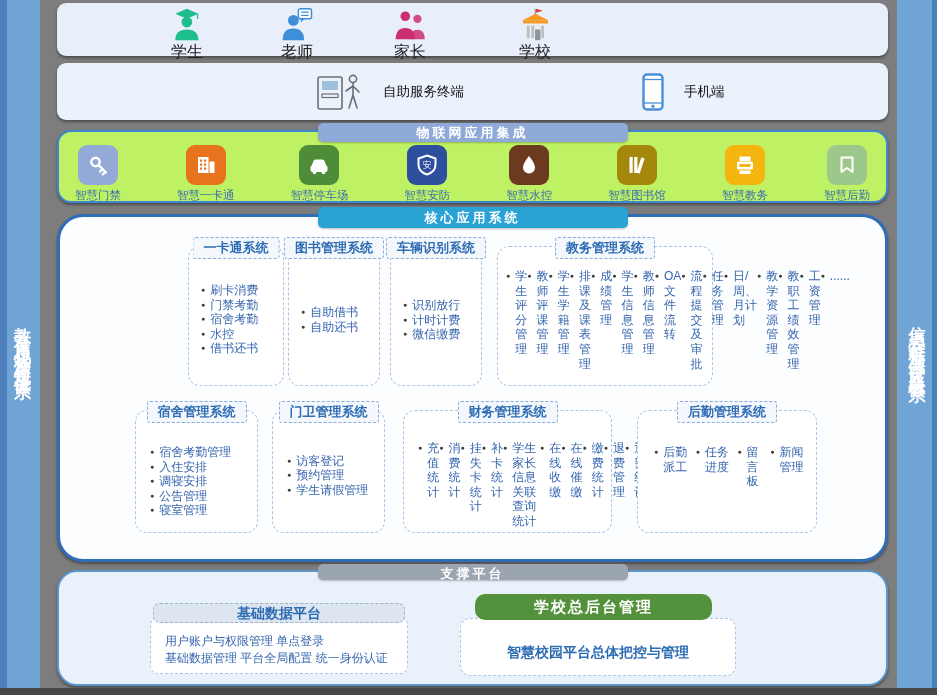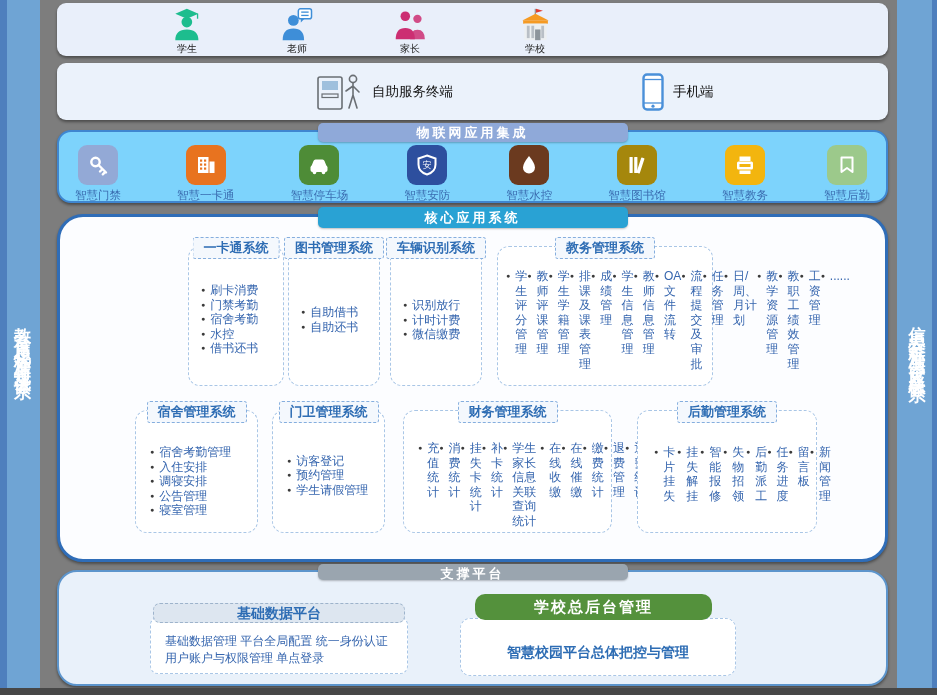--- a/index.html
+++ b/index.html
@@ -11,36 +11,36 @@
   .sidebar.right{right:0;background:linear-gradient(to left,#4e7fbd 0 5px,#6fa4d4 5px);}
   .vtext{position:absolute;inset:0;display:flex;align-items:center;justify-content:center;
     writing-mode:vertical-rl;color:#fff;font-size:17px;letter-spacing:5px;font-weight:bold;}
   .sidebar.left .vtext{padding-left:5px;}
   .bottom-strip{position:absolute;left:0;right:0;bottom:0;height:7px;background:#474747;}
   
   .panel{position:absolute;left:57px;width:831px;box-sizing:border-box;
     box-shadow:0 2px 3px rgba(0,0,0,.4);}
   .users{top:3px;height:53px;background:#e9effa;border-radius:9px;}
   .terms{top:63px;height:57px;background:#ebf2fb;border-radius:9px;}
-  .iot{top:130px;height:73px;background:#7dd3fc;border:2px solid #3f86d0;border-radius:14px;}
+  .iot{top:130px;height:73px;background:#bef264;border:2px solid #3f86d0;border-radius:14px;}
   .core{top:214px;height:348px;background:#fcfdff;border:3px solid #2f6db8;border-radius:26px;}
   .support{top:570px;height:116px;background:#e9f1fa;border:2px solid #5d95cc;border-radius:20px;}
   
   .tab{position:absolute;left:50%;transform:translateX(-50%);width:310px;text-align:center;
     color:#fff;font-weight:bold;font-size:13px;letter-spacing:3px;border-radius:5px;z-index:3;
     box-shadow:0 1px 2px rgba(0,0,0,.25);}
   .iot .tab{top:-9px;height:19px;line-height:19px;}
   .core .tab{top:-10px;height:21px;line-height:21px;}
   .support .tab{top:-8px;height:16px;line-height:19px;}
   
   .u-item{position:absolute;top:5px;width:70px;display:flex;flex-direction:column;align-items:center;}
   .u-item svg{height:33px;}
-  .u-lb{font-size:10px;color:#222;margin-top:1px;}
-  
-  .t-item{position:absolute;top:0;height:100%;display:flex;align-items:center;gap:9px;}
+  .u-lb{font-size:16px;color:#222;margin-top:1px;}
+  
+  .t-item{position:absolute;top:0;height:100%;display:flex;align-items:center;gap:20px;}
   .t-lb{font-size:13.5px;color:#111;}
   
   .tiles{position:absolute;left:16px;right:16px;top:13px;display:flex;justify-content:space-between;}
   .tile-w{display:flex;flex-direction:column;align-items:center;flex:0 0 auto;}
   .tile{width:40px;height:40px;border-radius:9px;display:flex;align-items:center;justify-content:center;}
   .t-name{font-size:11.5px;color:#3a6cb0;margin-top:3px;white-space:nowrap;}
   
   .sys{position:absolute;background:#fff;border:1.5px dashed #a9c6e6;border-radius:12px;box-sizing:border-box;box-shadow:none;}
   .pill{position:absolute;top:-10px;left:50%;transform:translateX(-50%);background:#f4f8fd;
     border:1px dashed #85aede;border-radius:3px;padding:1px 10px;font-size:13px;font-weight:bold;
@@ -469,38 +469,20 @@
               <span class="dot">●</span>
               <span class="li-t">......</span>
             </div>
           </div>
       </div>
     </div>
 
     <div class="sys" style="left:577px;top:193px;width:180px;height:123px">
       <div class="pill">后勤管理系统</div>
       <div class="cols" style="padding:34px 4px 0 16px">
-        <div class="col" style="flex:0 0 92px">
-            <div class="li">
-              <span class="dot">●</span>
-              <span class="li-t">卡片挂失</span>
-            </div>
-            <div class="li">
-              <span class="dot">●</span>
-              <span class="li-t">挂失解挂</span>
-            </div>
-            <div class="li">
-              <span class="dot">●</span>
-              <span class="li-t">智能报修</span>
-            </div>
-            <div class="li">
-              <span class="dot">●</span>
-              <span class="li-t">失物招领</span>
-            </div>
-          </div>
         <div class="col" style="flex:1">
             <div class="li">
               <span class="dot">●</span>
               <span class="li-t">后勤派工</span>
             </div>
             <div class="li">
               <span class="dot">●</span>
               <span class="li-t">任务进度</span>
             </div>
             <div class="li">
@@ -514,22 +496,22 @@
           </div>
       </div>
     </div>
   </section>
 
   <section class="panel support">
     <div class="tab" style="background: rgb(154, 165, 175); --c: #9aa5af;">支撑平台</div>
 
     <div class="base-pill">基础数据平台</div>
     <div class="base-box">
+      <div>用户账户与权限管理   单点登录</div>
       <div>基础数据管理  平台全局配置  统一身份认证</div>
-      <div>用户账户与权限管理   单点登录</div>
     </div>
 
     <div class="admin-pill" style="background: rgb(84, 145, 60); --c: #54913c;">学校总后台管理</div>
     <div class="admin-box">
       <div>智慧校园平台总体把控与管理</div>
     </div>
   </section>
 
   <div class="bottom-strip"></div>
 </div>

